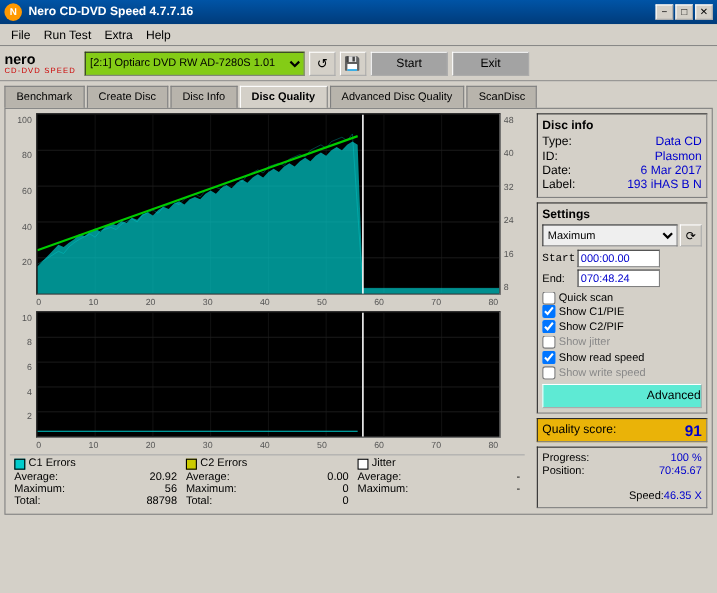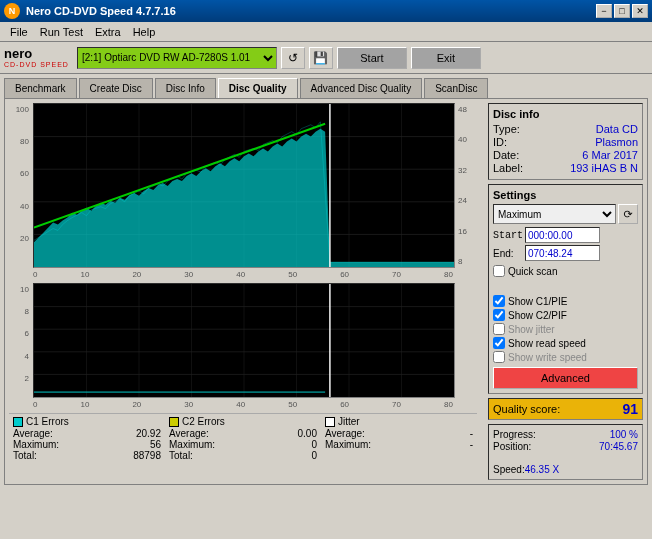--- a/index.html
+++ b/index.html
@@ -277,21 +277,21 @@
       <div style="display:flex;align-items:center;gap:2px;margin-bottom:2px;">
         <span style="width:30px;font-size:10px;font-family:Liberation Mono, monospace;">Start:</span>
         <input type="text" style="width: 75px; height: 16px; border: 1px inset rgb(128, 128, 128); background: white; font-size: 10px; color: rgb(0, 0, 204); padding: 1px 2px;" value="000:00.00">
       </div>
       <div style="display:flex;align-items:center;gap:2px;margin-bottom:4px;">
         <span style="width:30px;font-size:10px;">End:</span>
         <input type="text" style="width: 75px; height: 16px; border: 1px inset rgb(128, 128, 128); background: white; font-size: 10px; color: rgb(0, 0, 204); padding: 1px 2px;" value="070:48.24">
       </div>
       
       
-      <div style="display:flex;align-items:center;gap:3px;margin-bottom:18px;">
+      <div style="display:flex;align-items:center;gap:3px;margin-bottom:0;">
         <input type="checkbox" style="width: 12px; height: 12px;">
         <span style="font-size:10px;">Quick scan</span>
       </div>
       <div style="display:flex;align-items:center;gap:3px;margin-bottom:2px;">
         <input type="checkbox" checked="" style="width: 12px; height: 12px;">
         <span style="font-size:10px;">Show C1/PIE</span>
       </div>
       <div style="display:flex;align-items:center;gap:3px;margin-bottom:2px;">
         <input type="checkbox" checked="" style="width: 12px; height: 12px;">
         <span style="font-size:10px;">Show C2/PIF</span>
@@ -302,37 +302,37 @@
       </div>
       <div style="display:flex;align-items:center;gap:3px;margin-bottom:2px;">
         <input type="checkbox" checked="" style="width: 12px; height: 12px;">
         <span style="font-size:10px;">Show read speed</span>
       </div>
       <div style="display:flex;align-items:center;gap:3px;margin-bottom:4px;">
         <input type="checkbox" style="width: 12px; height: 12px;">
         <span style="font-size:10px;color:#888;">Show write speed</span>
       </div>
       
-      <button style="width:100%;height:22px;background:#ef4444;border:1px outset #fff;cursor:pointer;font-size:11px;">Advanced</button>
+      <button style="width:100%;height:22px;background:#5eead4;border:1px outset #fff;cursor:pointer;font-size:11px;text-align:right;">Advanced</button>
     </div>
 
     <div style="display:flex;justify-content:space-between;align-items:center;padding:2px 4px;font-size:11px;border:1px inset #808080;background:#eab308;">
       <span>Quality score:</span>
       <span style="color:#0000cc;font-weight:bold;font-size:14px;">91</span>
     </div>
 
     <div style="border:1px inset #808080;padding:4px;background:#d4d0c8;font-size:10px;">
       <div style="display:flex;justify-content:space-between;margin-bottom:1px;">
         <span>Progress:</span>
         <span style="color:#0000cc;">100 %</span>
       </div>
       <div style="display:flex;justify-content:space-between;margin-bottom:12px;">
         <span>Position:</span>
         <span style="color:#0000cc;">70:45.67</span>
       </div>
-      <div style="display:flex;justify-content:flex-start;">
+      <div style="display:flex;justify-content:flex-end;">
         <span>Speed:</span>
         <span style="color:#0000cc;">46.35 X</span>
       </div>
     </div>
 
   </div>
 </div>
 
 </body></html>

